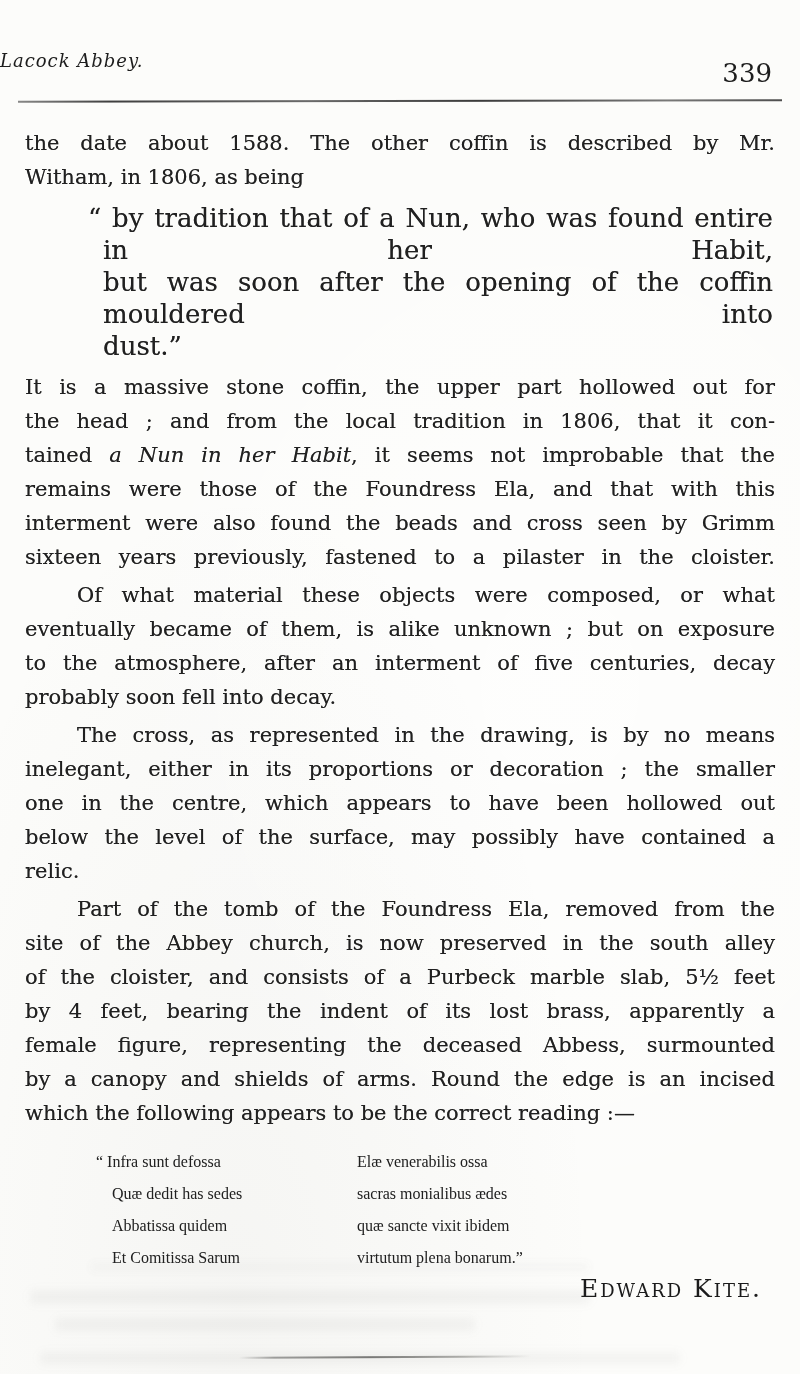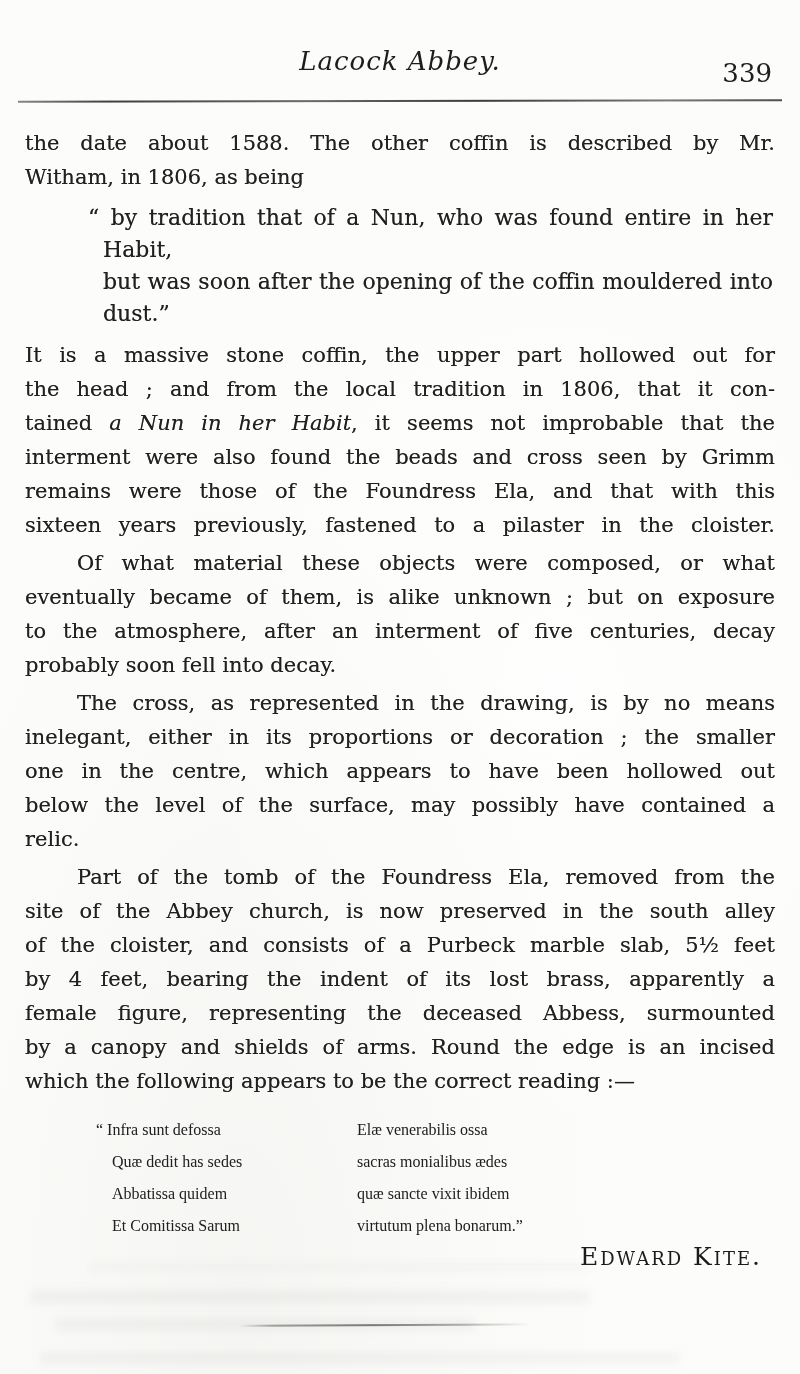--- a/index.html
+++ b/index.html
@@ -19,23 +19,23 @@
       radial-gradient(ellipse at 70% 50%, rgba(255,255,255,0.6), rgba(0,0,0,0) 60%),
       #fcfcfa;
   }
   
   .header {
     position: relative;
     padding-top: 44px;
     height: 34px;
   }
   .running-title {
-    text-align: center;
+    text-align: left;
     font-style: italic;
-    font-size: 26px;
+    font-size: 18px;
     line-height: 34px;
     letter-spacing: 1px;
     color: #1d1d1d;
   }
   .page-number {
     position: absolute;
     top: 56px; right: 28px;
     font-size: 26px;
     line-height: 34px;
     color: #1d1d1d;
@@ -57,21 +57,21 @@
   }
   .para { margin: 4px 0 0 0; }
   .para .line {
     line-height: 34px;
     text-align: justify;
   }
   .para .line.fill { text-align-last: justify; }
   .para .line.indent { text-indent: 52px; }
   .para.quote {
     margin: 8px 2px 8px 78px;
-    font-size: 22px;
+    font-size: 26px;
   }
   .para.quote .line { line-height: 32px; }
   .para.quote .line.hang { text-indent: -15px; }
   
   .verse {
     margin: 16px 0 0 112px;
     font-size: 16px;
     font-family: Liberation Serif, serif;
   }
   .verse-row {
@@ -133,22 +133,22 @@
       </div>
       <div class="para quote">
         <div class="line fill hang">“ by tradition that of a Nun, who was found entire in her Habit,</div>
         <div class="line fill">but was soon after the opening of the coffin mouldered into</div>
         <div class="line">dust.”</div>
       </div>
       <div class="para body">
         <div class="line fill">It is a massive stone coffin, the upper part hollowed out for</div>
         <div class="line fill">the head ; and from the local tradition in 1806, that it con-</div>
         <div class="line fill"><span>tained </span><i>a Nun in her Habit</i><span>, it seems not improbable that the</span></div>
+        <div class="line fill">remains were those of the Foundress Ela, and that with this</div>
         <div class="line fill">interment were also found the beads and cross seen by Grimm</div>
-        <div class="line fill">remains were those of the Foundress Ela, and that with this</div>
         <div class="line fill">sixteen years previously, fastened to a pilaster in the cloister.</div>
       </div>
       <div class="para body">
         <div class="line fill indent">Of what material these objects were composed, or what</div>
         <div class="line fill">eventually became of them, is alike unknown ; but on exposure</div>
         <div class="line fill">to the atmosphere, after an interment of five centuries, decay</div>
         <div class="line">probably soon fell into decay.</div>
       </div>
       <div class="para body">
         <div class="line fill indent">The cross, as represented in the drawing, is by no means</div>

